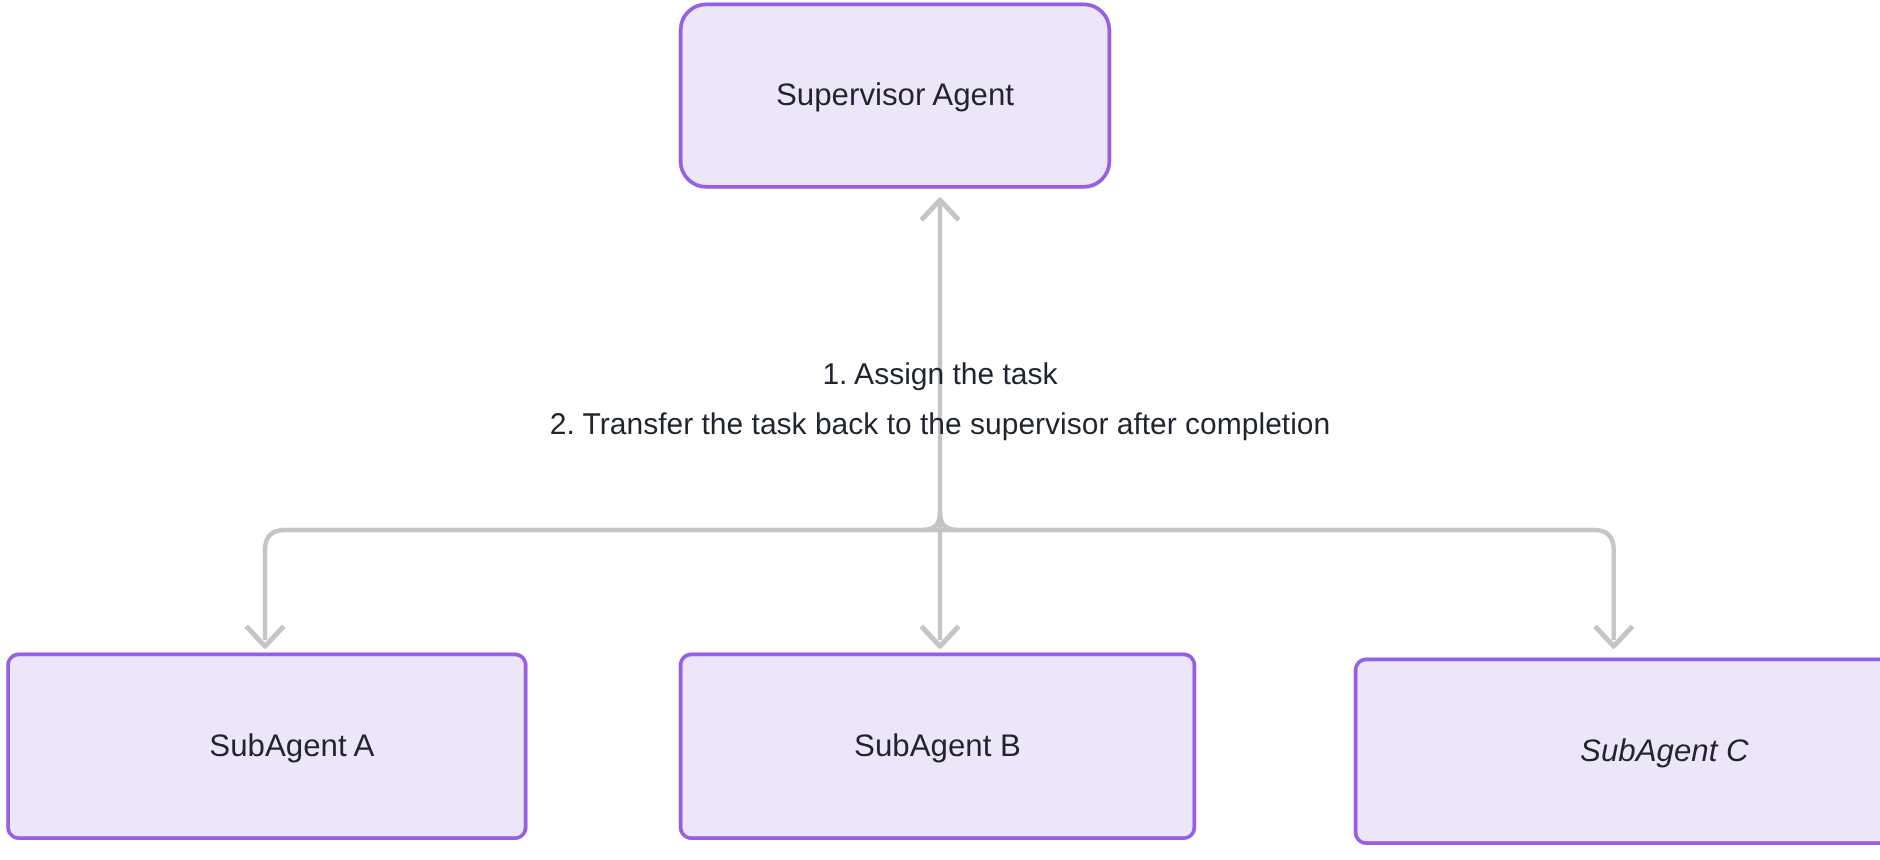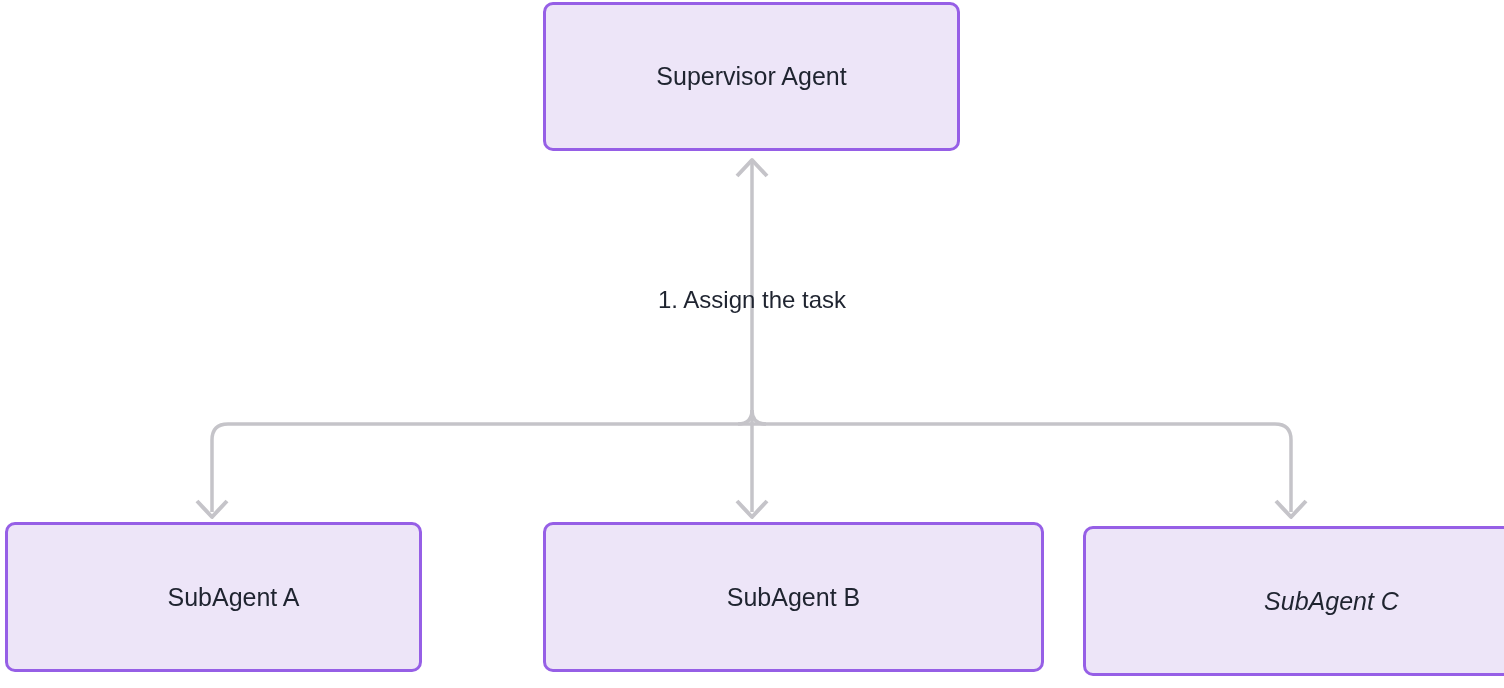--- a/index.html
+++ b/index.html
@@ -37,23 +37,23 @@
     display: flex;
     align-items: center;
     justify-content: center;
     background: var(--node-fill);
     border: 3px solid var(--node-border);
     border-radius: 10px;
     color: var(--node-text);
     font-size: 25px;
     text-align: center;
   }
-  .node-supervisor { left: 543px; top: 2px;   width: 417px; height: 149px; }
+  .node-supervisor { left: 543px; top: 2px;   width: 346px; height: 149px; border-radius: 22px; }
   .node-a          { left: 5px;   top: 522px; width: 417px; height: 150px; padding-left: 40px; }
-  .node-b          { left: 543px; top: 522px; width: 501px; height: 150px; }
+  .node-b          { left: 543px; top: 522px; width: 414px; height: 150px; }
   .node-c          { left: 1083px;top: 526px; width: 497px; height: 150px; font-style: italic; }
   .edge-label {
     position: absolute;
     left: 302px; top: 262px;
     width: 900px;
     text-align: center;
     color: var(--node-text);
     font-size: 24px;
     line-height: 40px;
     pointer-events: none;
@@ -75,20 +75,21 @@
     <path class="edge-path" d="M 752 410 Q 752 424 766 424"></path>
 
     <path class="arrowhead" d="M 737 176 L 752 160 L 767 176"></path>
     <path class="arrowhead" d="M 197 501 L 212 517 L 227 501"></path>
     <path class="arrowhead" d="M 737 501 L 752 517 L 767 501"></path>
     <path class="arrowhead" d="M 1276 501 L 1291 517 L 1306 501"></path>
   </svg>
 
   <div class="edge-label">
     <div>1. Assign the task</div>
+    <div>2. Transfer the task back to the supervisor after completion</div>
   </div>
 
   <div class="node node-supervisor">
     <span>Supervisor Agent</span>
   </div>
 
   <div class="node node-a">
     <span>SubAgent A</span>
   </div>
 

